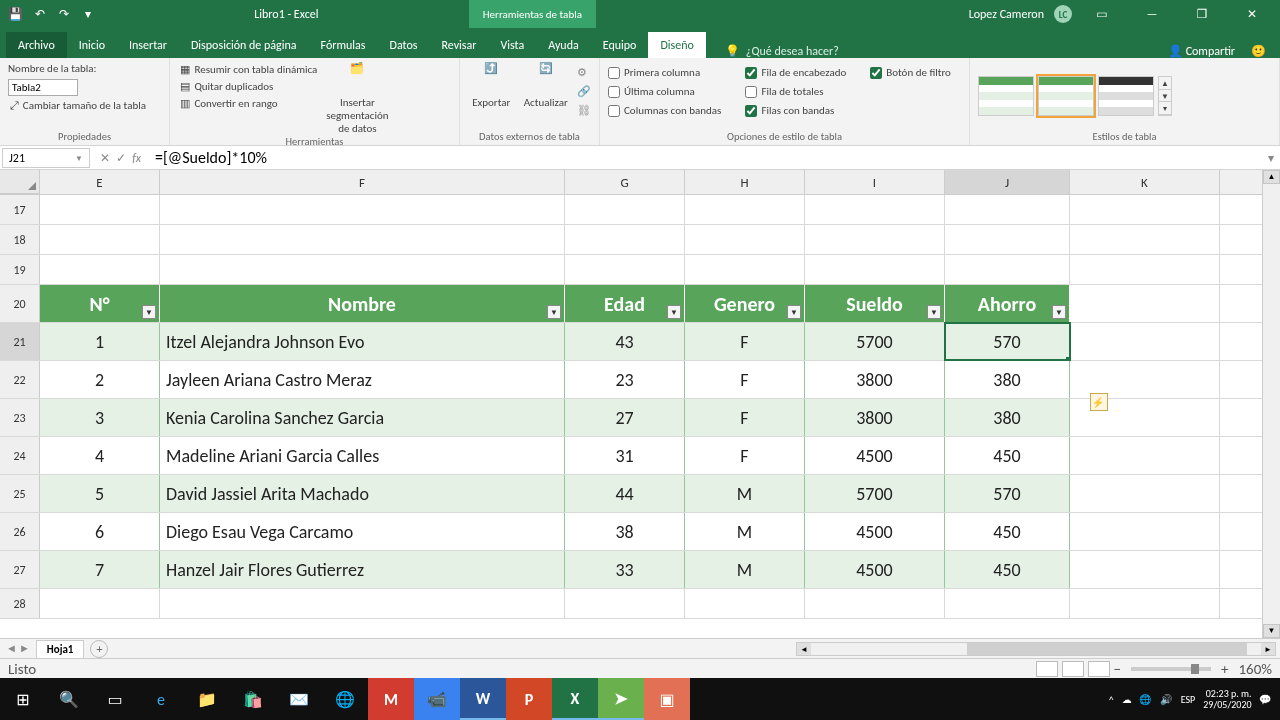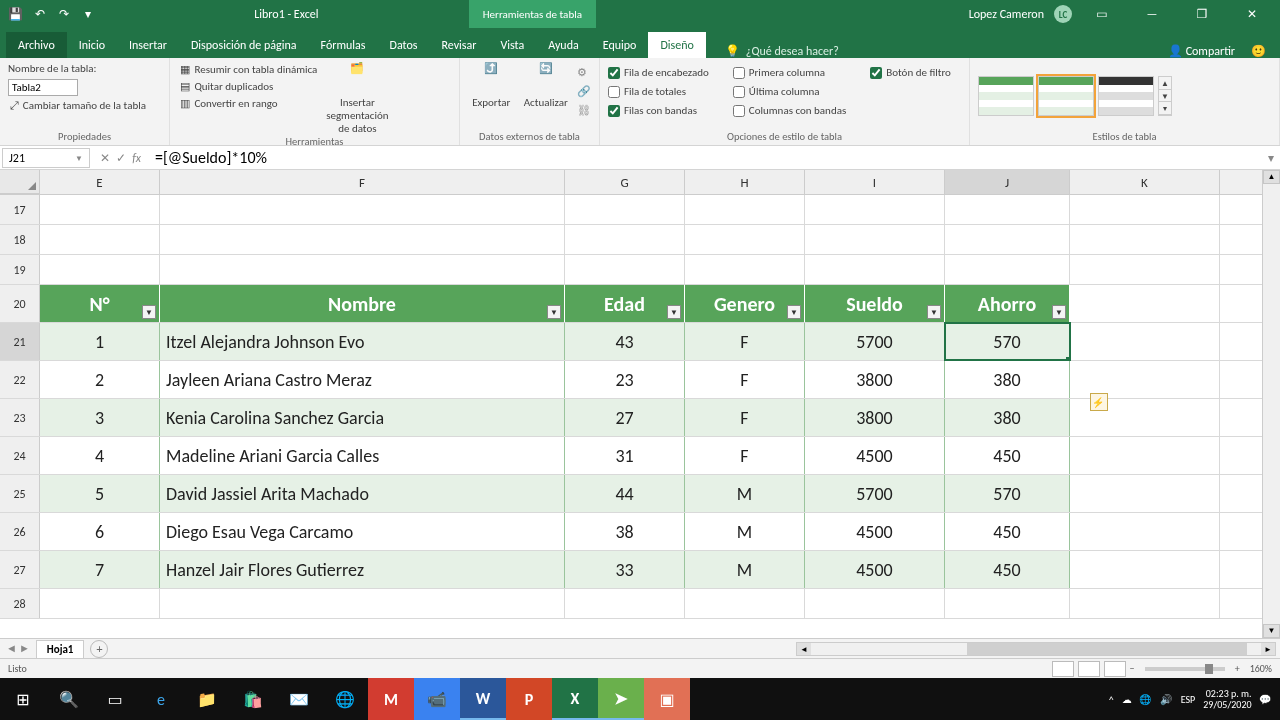--- a/index.html
+++ b/index.html
@@ -91,21 +91,21 @@
 .sheets { position:absolute; left:0; right:0; bottom:62px; height:20px; background:#f3f3f3; border-top:1px solid #ccc; display:flex; align-items:center; font-size:11px;}
 .sheets .nav { display:flex; gap:2px; padding:0 6px; color:#888;}
 .sheets .sheet-tab { background:#fff; border:1px solid #ccc; border-bottom:none; padding:2px 10px; font-weight:bold; cursor:pointer;}
 .sheets .add-sheet { width:18px; height:18px; border:1px solid #bbb; border-radius:50%; display:flex; align-items:center; justify-content:center; margin-left:6px; cursor:pointer; font-size:12px; color:#666;}
 .sheets .hscroll { margin-left:auto; width:480px; height:14px; background:#f0f0f0; border:1px solid #ccc; margin-right:4px; position:relative;}
 .sheets .hscroll .lbtn, .sheets .hscroll .rbtn { position:absolute; width:14px; height:100%; background:#e0e0e0; font-size:8px; display:flex; align-items:center; justify-content:center;}
 .sheets .hscroll .lbtn { left:0;} .sheets .hscroll .rbtn { right:0;}
 .sheets .hscroll .hthumb { position:absolute; left:170px; width:280px; height:100%; background:#cfcfcf;}
 
 
-.statusbar { position:absolute; left:0; right:0; bottom:42px; height:20px; background:#f3f3f3; border-top:1px solid #ccc; display:flex; align-items:center; font-size:10px; color:#555; padding:0 8px;}
+.statusbar { position:absolute; left:0; right:0; bottom:42px; height:20px; background:#f3f3f3; border-top:1px solid #ccc; display:flex; align-items:center; font-size:15px; color:#555; padding:0 8px;}
 .statusbar .views { margin-left:auto; display:flex; gap:4px; align-items:center;}
 .statusbar .view-btn { width:22px; height:16px; border:1px solid #bbb; background:#fff; cursor:pointer;}
 .statusbar .zoom-slider { width:80px; height:4px; background:#ccc; position:relative; margin:0 6px;}
 .statusbar .zoom-slider .zthumb { position:absolute; top:-3px; left:60px; width:8px; height:10px; background:#888;}
 
 
 .taskbar { position:absolute; left:0; right:0; bottom:0; height:42px; background:#101010; display:flex; align-items:center; }
 .taskbar .tb-btn { width:46px; height:42px; display:flex; align-items:center; justify-content:center; color:#fff; cursor:pointer; font-size:16px;}
 .taskbar .tb-btn.active { border-bottom:2px solid #76b9ed; background:#2a2a2a;}
 .taskbar .tray { margin-left:auto; display:flex; align-items:center; gap:8px; color:#fff; font-size:10px; padding-right:8px;}
@@ -213,44 +213,44 @@
         <span>⛓</span>
       </div>
     </div>
     <div class="group-label">Datos externos de tabla</div>
   </div>
 
   <div class="ribbon-group" style="width:370px">
     <div class="group-body" style="gap:24px; padding-top:4px;">
       <div class="vstack" style="gap:6px;">
         <label class="chk">
+            <input type="checkbox" style="">
+            <span>Primera columna</span>
+          </label>
+        <label class="chk">
+            <input type="checkbox" style="">
+            <span>Última columna</span>
+          </label>
+        <label class="chk">
+            <input type="checkbox" style="">
+            <span>Columnas con bandas</span>
+          </label>
+      </div>
+      <div class="vstack" style="gap:6px;">
+        <label class="chk">
             <input type="checkbox" checked="" style="">
             <span>Fila de encabezado</span>
           </label>
         <label class="chk">
             <input type="checkbox" style="">
             <span>Fila de totales</span>
           </label>
         <label class="chk">
             <input type="checkbox" checked="" style="">
             <span>Filas con bandas</span>
-          </label>
-      </div>
-      <div class="vstack" style="gap:6px;">
-        <label class="chk">
-            <input type="checkbox" style="">
-            <span>Primera columna</span>
-          </label>
-        <label class="chk">
-            <input type="checkbox" style="">
-            <span>Última columna</span>
-          </label>
-        <label class="chk">
-            <input type="checkbox" style="">
-            <span>Columnas con bandas</span>
           </label>
       </div>
       <div class="vstack" style="gap:6px;">
         <label class="chk">
             <input type="checkbox" checked="" style="">
             <span>Botón de filtro</span>
           </label>
       </div>
     </div>
     <div class="group-label">Opciones de estilo de tabla</div>

